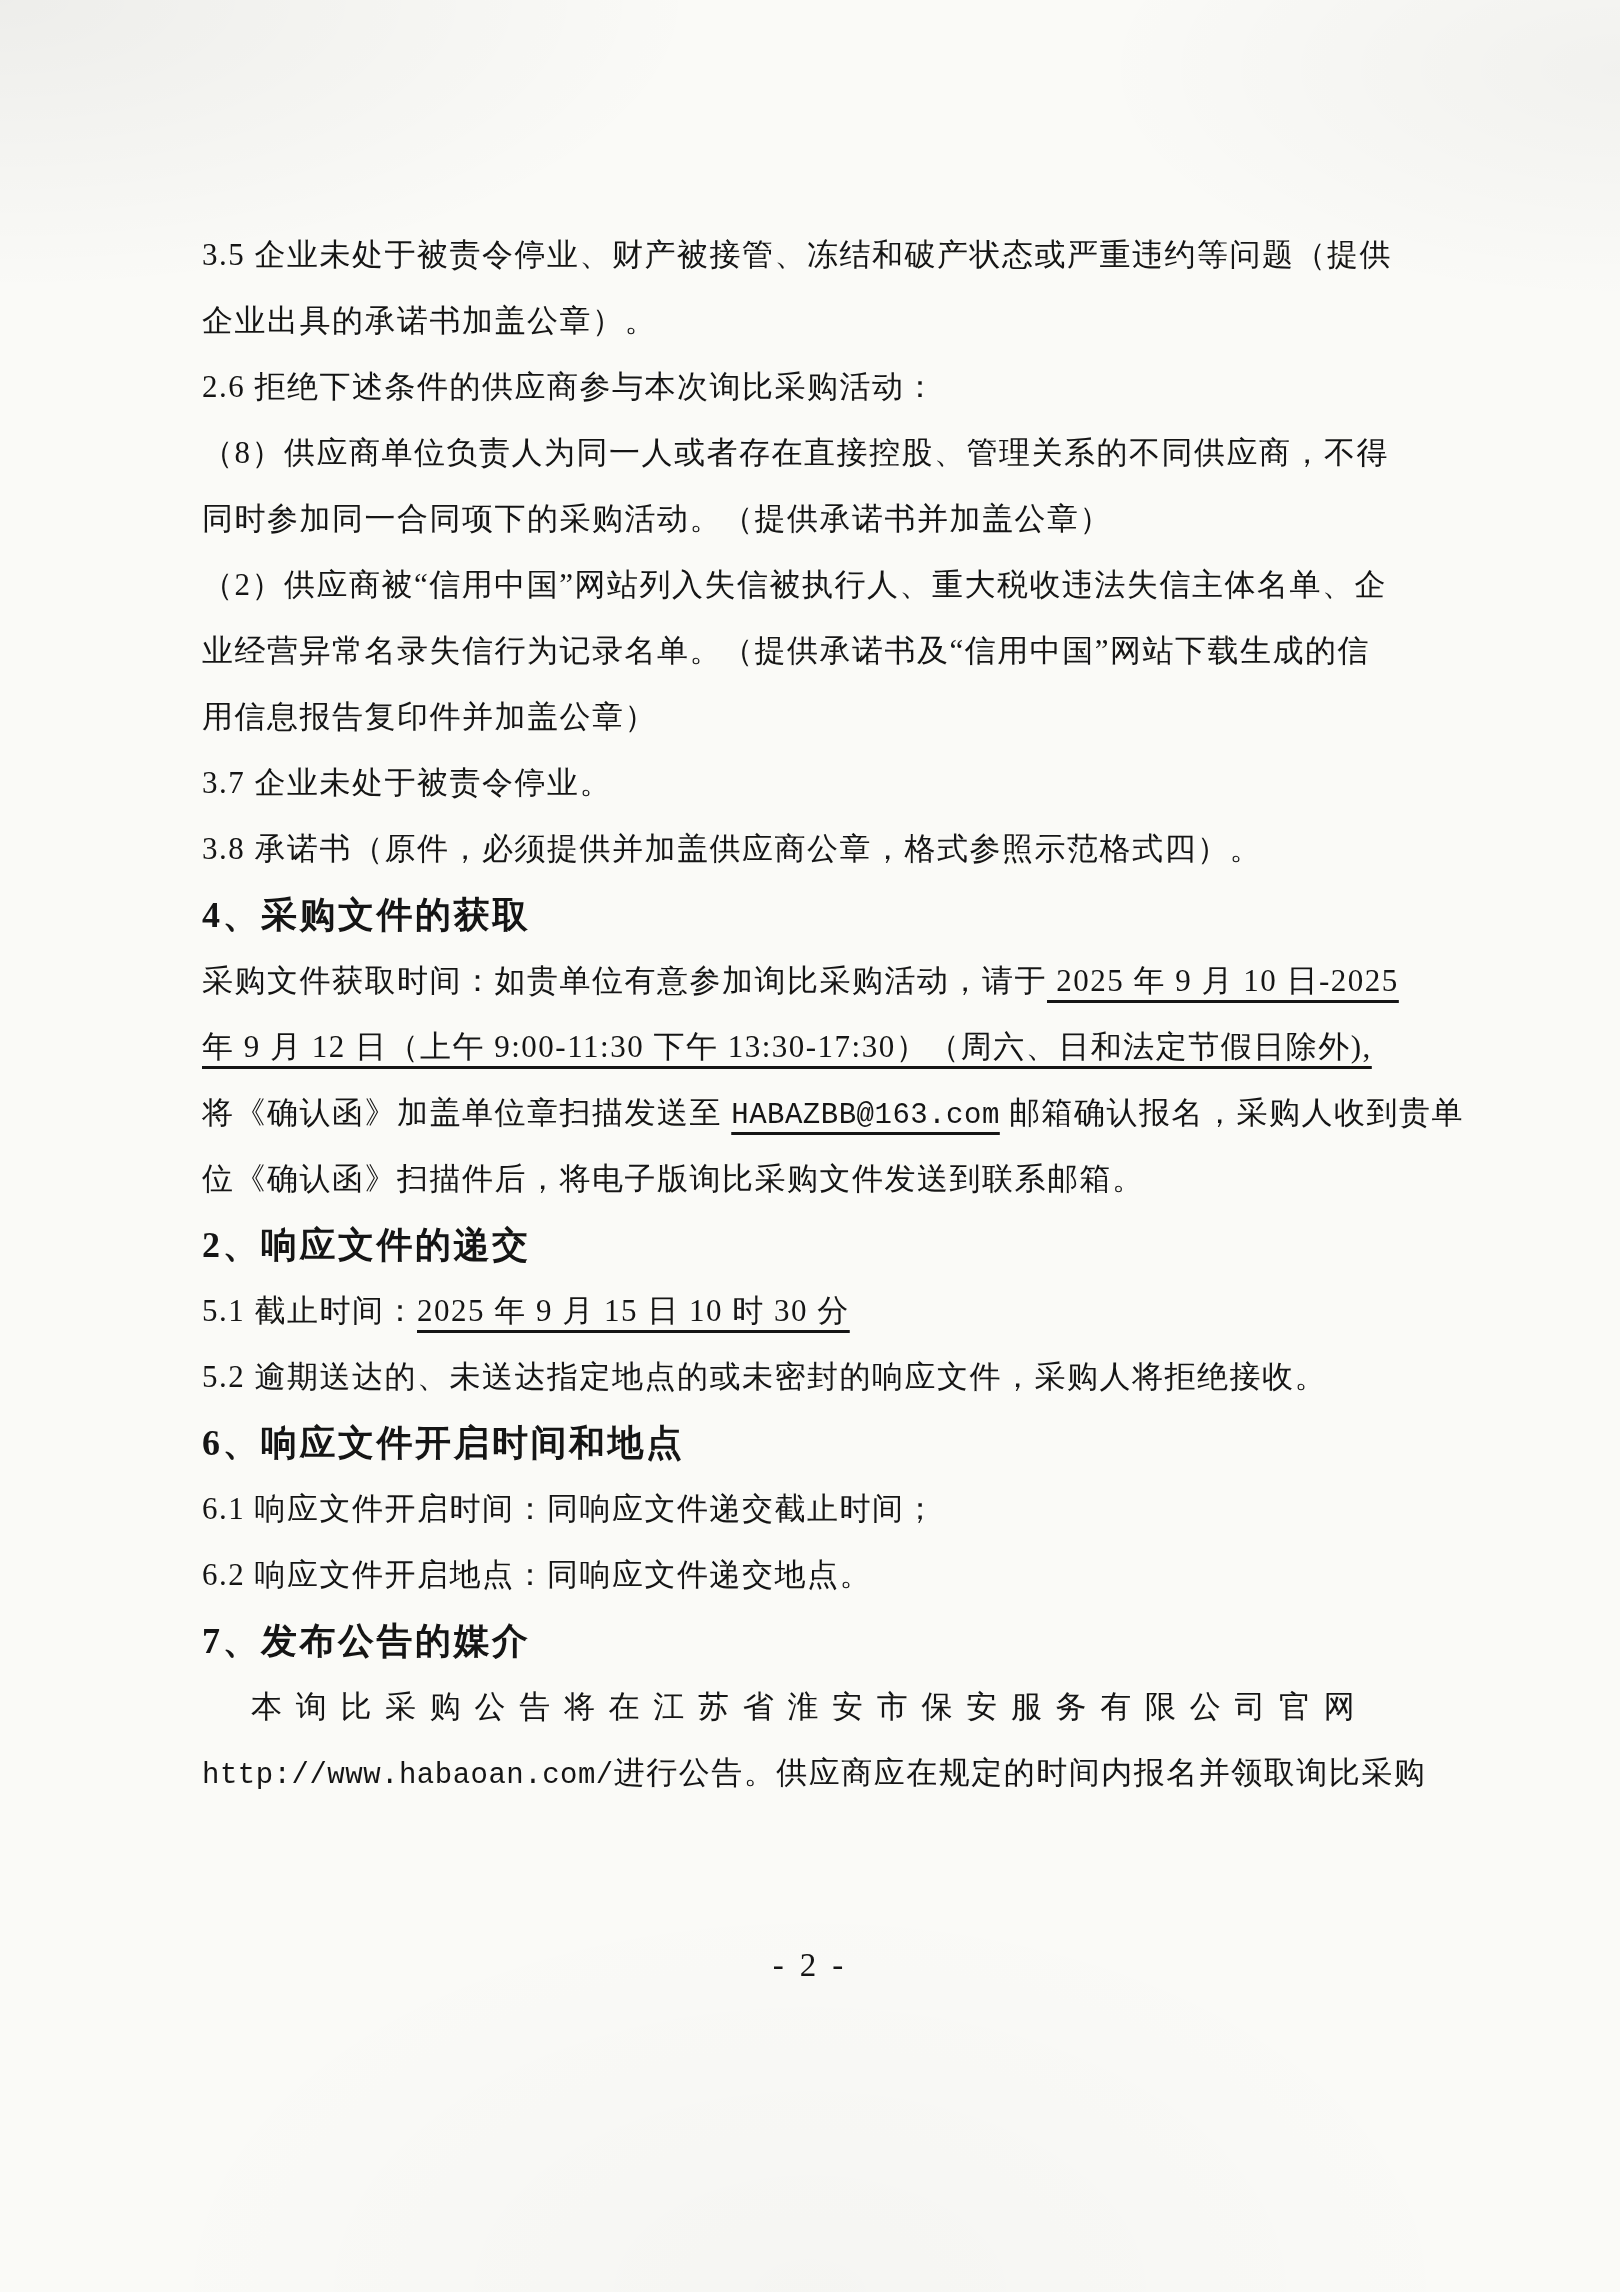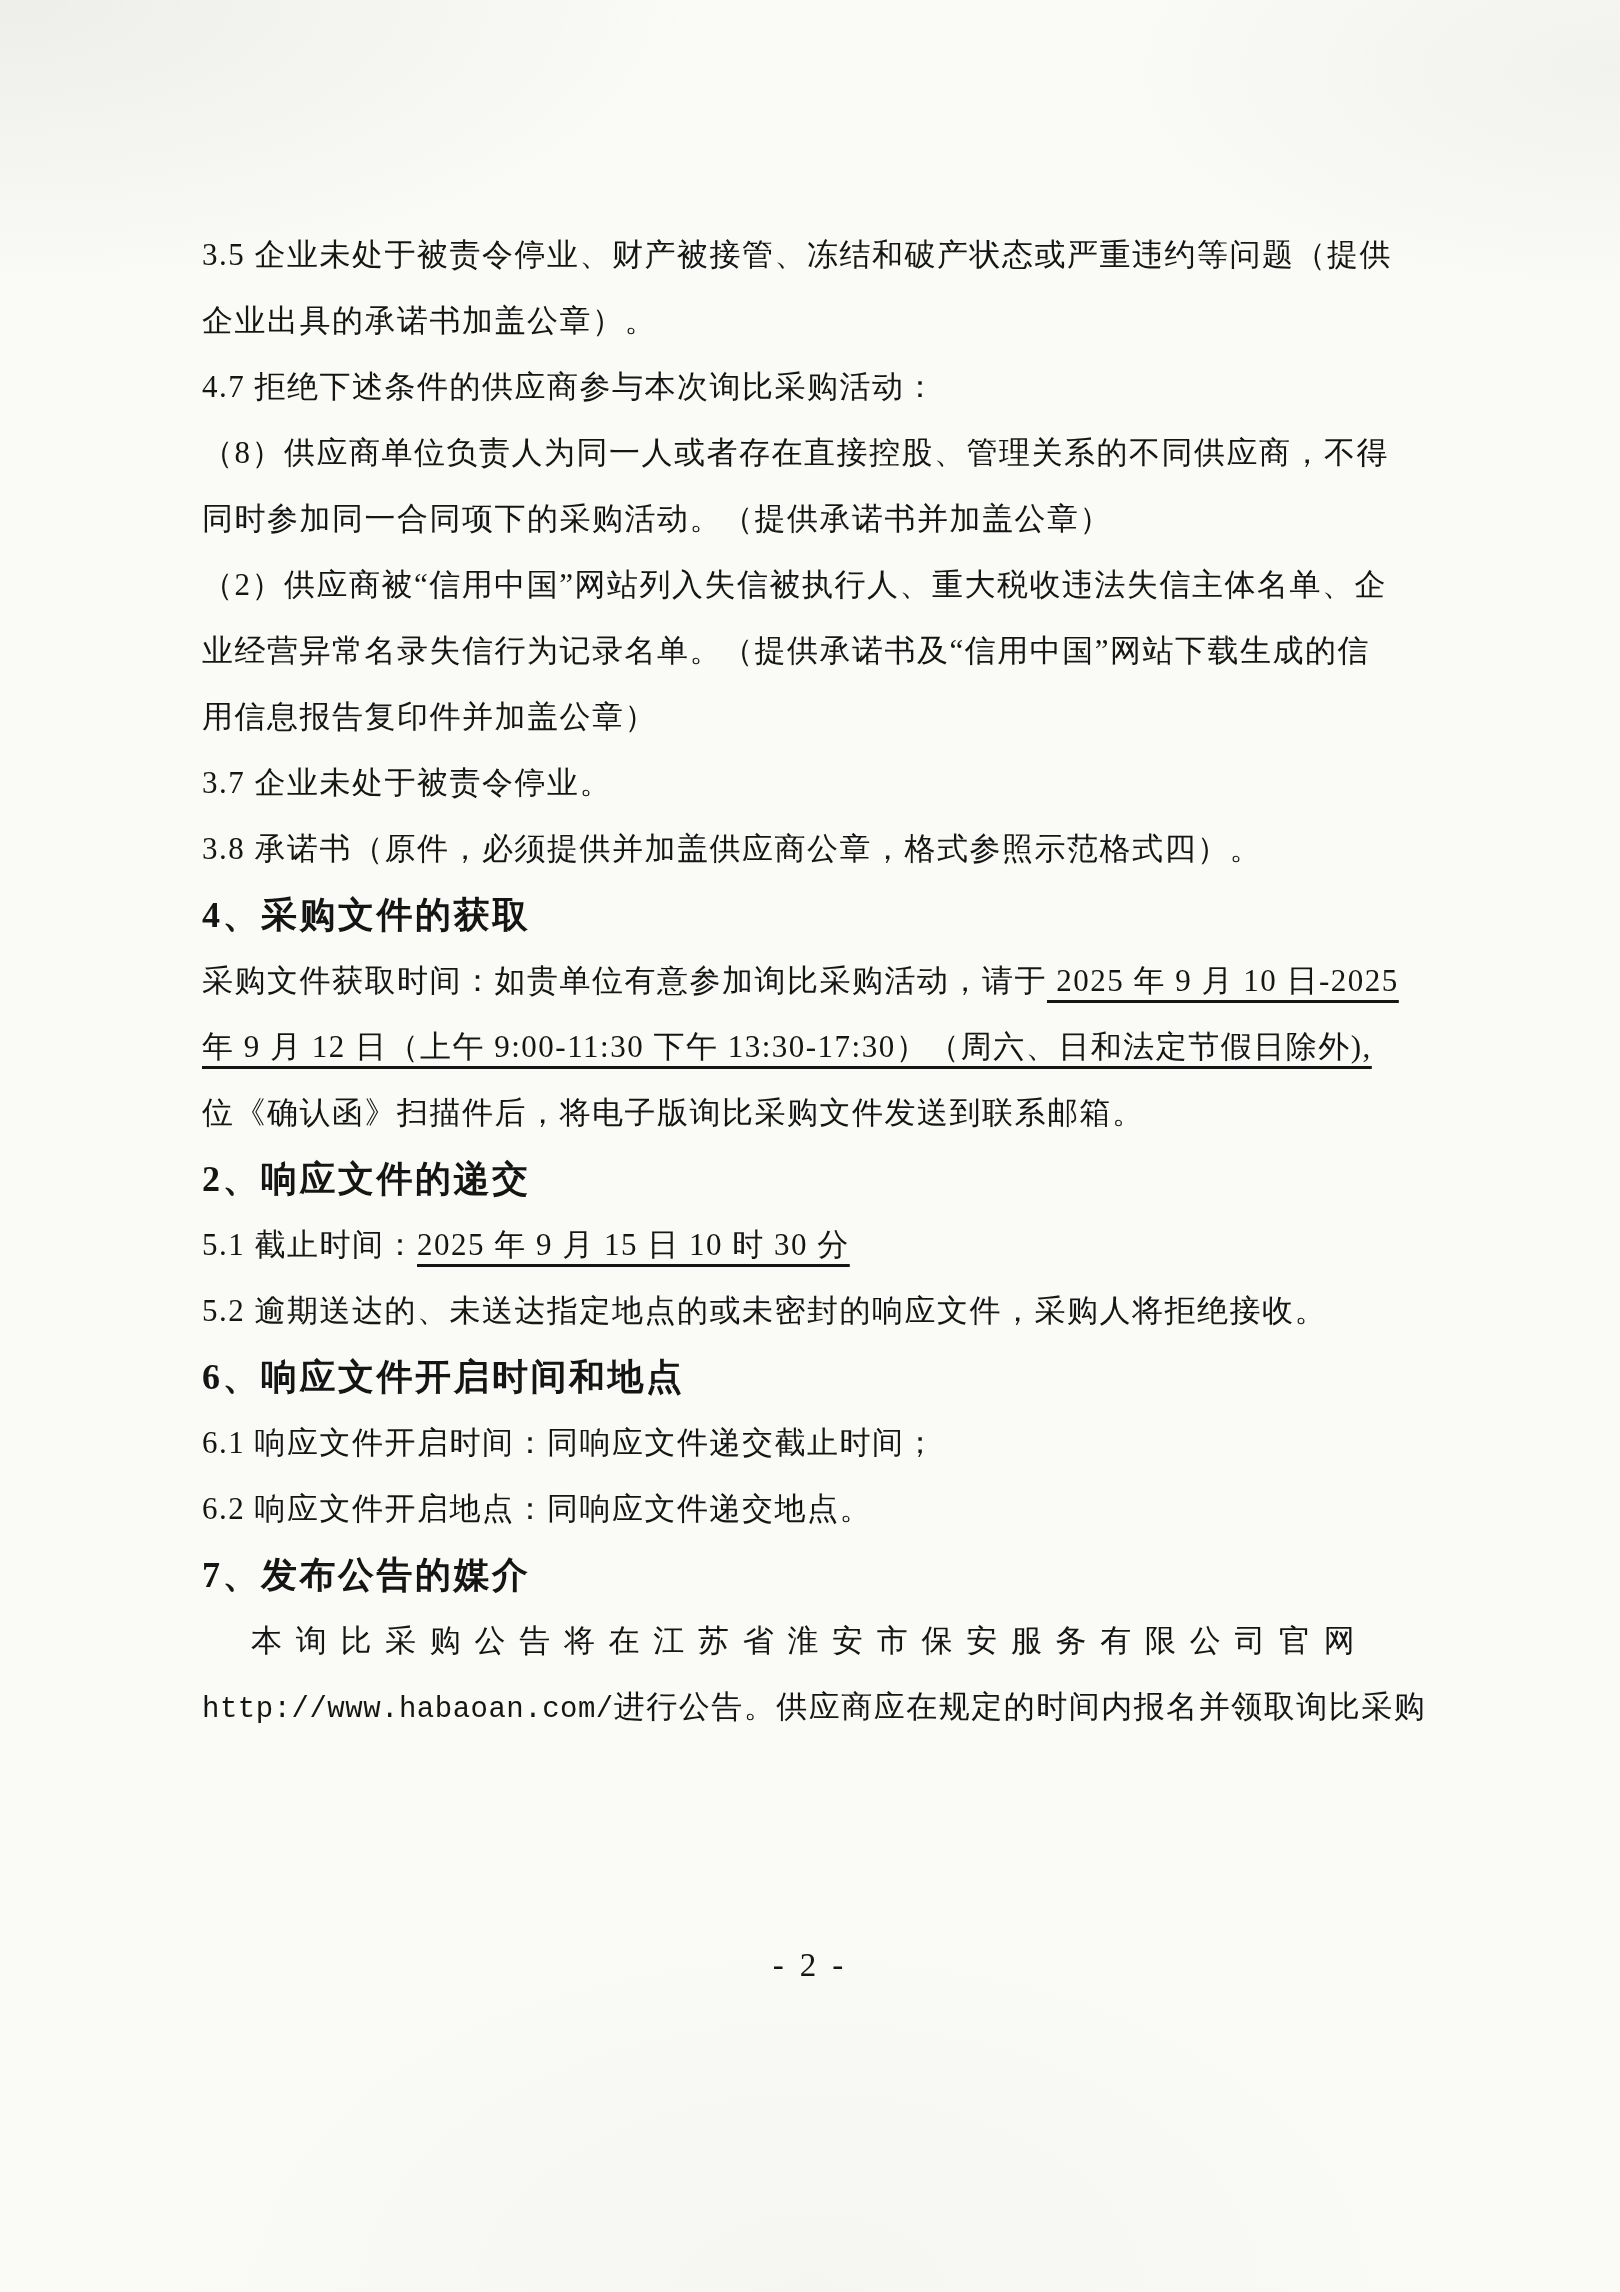--- a/index.html
+++ b/index.html
@@ -68,31 +68,32 @@
     letter-spacing: 3.9px;
   }
 </style>
 </head>
 <body>
 
 <div class="page" style="--paper: #fafaf7; --ink: #151515;">
   <div class="content">
       <div class="line"><span class="seg b">3.5 </span><span class="seg">企业未处于被责令停业、财产被接管、冻结和破产状态或严重违约等问题</span><span class="seg b">（提供</span></div>
       <div class="line"><span class="seg b">企业出具的承诺书加盖公章）</span><span class="seg">。</span></div>
-      <div class="line"><span class="seg b">4.7 </span><span class="seg">拒绝下述条件的供应商参与本次询比采购活动：</span></div>
+      <div class="line"><span class="seg b">2.6 </span><span class="seg">拒绝下述条件的供应商参与本次询比采购活动：</span></div>
       <div class="line"><span class="seg">（8）供应商单位负责人为同一人或者存在直接控股、管理关系的不同供应商，不得</span></div>
       <div class="line"><span class="seg">同时参加同一合同项下的采购活动。</span><span class="seg b">（提供承诺书并加盖公章）</span></div>
       <div class="line"><span class="seg">（2）供应商被“信用中国”网站列入失信被执行人、重大税收违法失信主体名单、企</span></div>
       <div class="line"><span class="seg">业经营异常名录失信行为记录名单。（提供承诺书及</span><span class="seg b">“信用中国”网站下载生成的信</span></div>
       <div class="line"><span class="seg b">用信息报告复印件并加盖公章）</span></div>
       <div class="line"><span class="seg b">3.7 </span><span class="seg">企业未处于被责令停业。</span></div>
       <div class="line"><span class="seg b">3.8 </span><span class="seg">承诺书</span><span class="seg b">（原件，必须提供并加盖供应商公章，格式参照示范格式四）</span><span class="seg">。</span></div>
       <div class="line heading"><span class="seg">4、采购文件的获取</span></div>
       <div class="line"><span class="seg">采购文件获取时间：如贵单位有意参加询比采购活动，请于</span><span class="seg u"> 2025 年 9 月 10 日-2025</span></div>
       <div class="line"><span class="seg u">年 9 月 12 日（上午 9:00-11:30 下午 13:30-17:30）（周六、日和法定节假日除外),</span></div>
+      <div class="line"><span class="seg">将《确认函》加盖单位章扫描发送至 </span><span class="seg u m">HABAZBB@163.com</span><span class="seg"> 邮箱确认报名，采购人收到贵单</span></div>
       <div class="line"><span class="seg">位《确认函》扫描件后，将电子版询比采购文件发送到联系邮箱。</span></div>
       <div class="line heading"><span class="seg">2、响应文件的递交</span></div>
       <div class="line"><span class="seg">5.1 </span><span class="seg b">截止时间：</span><span class="seg u">2025 年 9 月 15 日 10 时 30 分</span></div>
       <div class="line"><span class="seg">5.2 逾期送达的、未送达指定地点的或未密封的响应文件，采购人将拒绝接收。</span></div>
       <div class="line heading"><span class="seg">6、响应文件开启时间和地点</span></div>
       <div class="line"><span class="seg">6.1 响应文件开启时间：同响应文件递交截止时间；</span></div>
       <div class="line"><span class="seg">6.2 响应文件开启地点：同响应文件递交地点。</span></div>
       <div class="line heading"><span class="seg">7、发布公告的媒介</span></div>
       <div class="line spread"><span class="seg">本询比采购公告将在江苏省淮安市保安服务有限公司官网</span></div>
       <div class="line"><span class="seg m">http://www.habaoan.com/</span><span class="seg">进行公告。供应商应在规定的时间内报名并领取询比采购</span></div>

